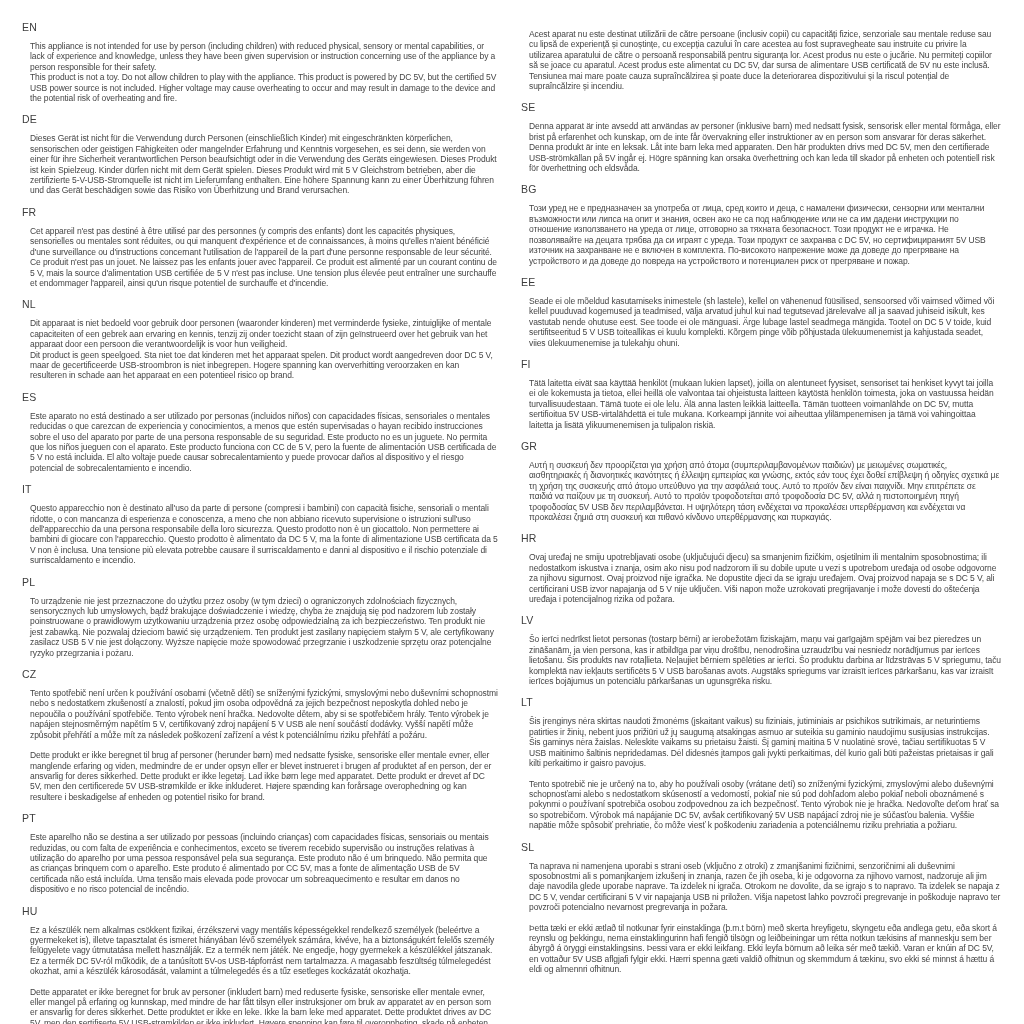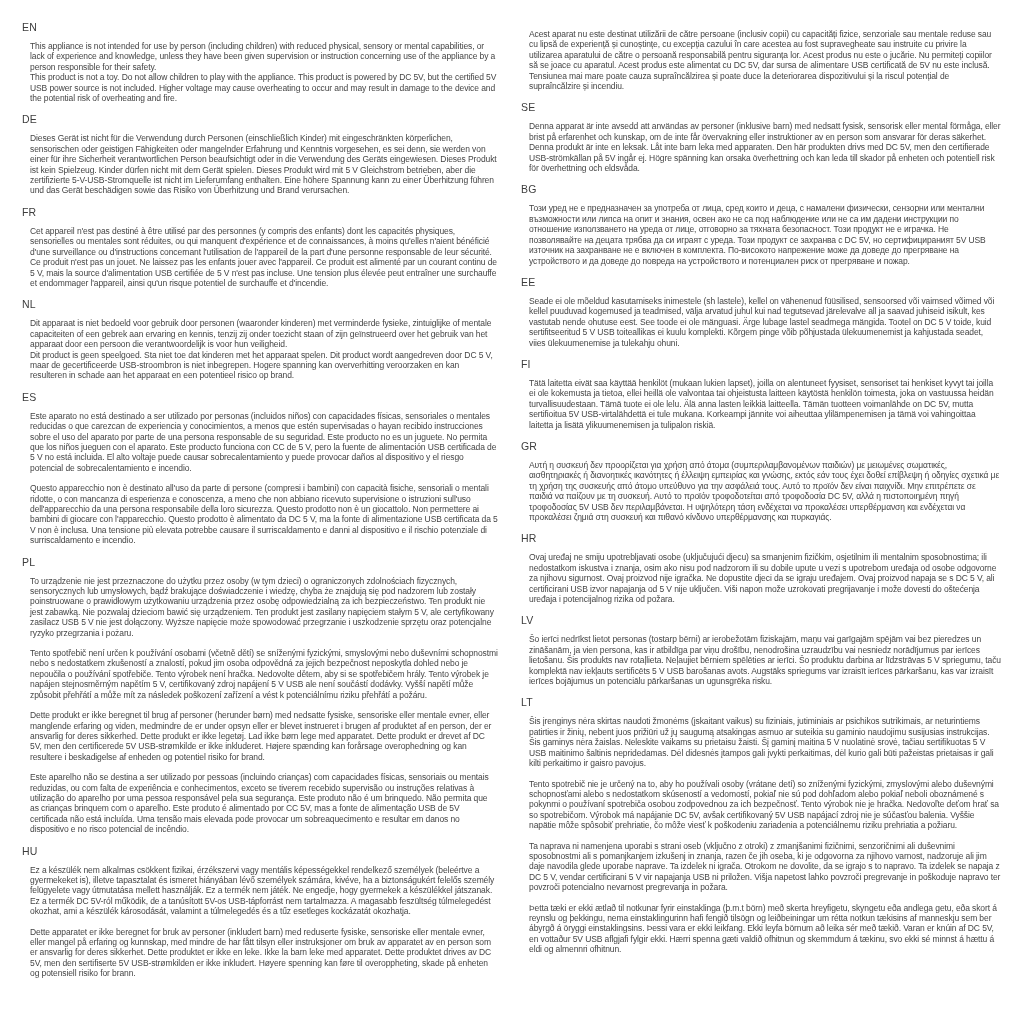--- a/index.html
+++ b/index.html
@@ -71,37 +71,40 @@
     <p class="lang-text">Dit apparaat is niet bedoeld voor gebruik door personen (waaronder kinderen) met verminderde fysieke, zintuiglijke of mentale capaciteiten of een gebrek aan ervaring en kennis, tenzij zij onder toezicht staan of zijn geïnstrueerd over het gebruik van het apparaat door een persoon die verantwoordelijk is voor hun veiligheid.
 Dit product is geen speelgoed. Sta niet toe dat kinderen met het apparaat spelen. Dit product wordt aangedreven door DC 5 V, maar de gecertificeerde USB-stroombron is niet inbegrepen. Hogere spanning kan oververhitting veroorzaken en kan resulteren in schade aan het apparaat en een potentieel risico op brand.</p>
   </section>
 
   <section class="lang-section">
     <h3 class="lang-code">ES</h3>
     <p class="lang-text">Este aparato no está destinado a ser utilizado por personas (incluidos niños) con capacidades físicas, sensoriales o mentales reducidas o que carezcan de experiencia y conocimientos, a menos que estén supervisadas o hayan recibido instrucciones sobre el uso del aparato por parte de una persona responsable de su seguridad. Este producto no es un juguete. No permita que los niños jueguen con el aparato. Este producto funciona con CC de 5 V, pero la fuente de alimentación USB certificada de 5 V no está incluida. El alto voltaje puede causar sobrecalentamiento y puede provocar daños al dispositivo y el riesgo potencial de sobrecalentamiento e incendio.</p>
   </section>
 
   <section class="lang-section">
+    <h3 class="lang-code">IT</h3>
     <p class="lang-text">Questo apparecchio non è destinato all'uso da parte di persone (compresi i bambini) con capacità fisiche, sensoriali o mentali ridotte, o con mancanza di esperienza e conoscenza, a meno che non abbiano ricevuto supervisione o istruzioni sull'uso dell'apparecchio da una persona responsabile della loro sicurezza. Questo prodotto non è un giocattolo. Non permettere ai bambini di giocare con l'apparecchio. Questo prodotto è alimentato da DC 5 V, ma la fonte di alimentazione USB certificata da 5 V non è inclusa. Una tensione più elevata potrebbe causare il surriscaldamento e danni al dispositivo e il rischio potenziale di surriscaldamento e incendio.</p>
   </section>
 
   <section class="lang-section">
     <h3 class="lang-code">PL</h3>
     <p class="lang-text">To urządzenie nie jest przeznaczone do użytku przez osoby (w tym dzieci) o ograniczonych zdolnościach fizycznych, sensorycznych lub umysłowych, bądź brakujące doświadczenie i wiedzę, chyba że znajdują się pod nadzorem lub zostały poinstruowane o prawidłowym użytkowaniu urządzenia przez osobę odpowiedzialną za ich bezpieczeństwo. Ten produkt nie jest zabawką. Nie pozwalaj dzieciom bawić się urządzeniem. Ten produkt jest zasilany napięciem stałym 5 V, ale certyfikowany zasilacz USB 5 V nie jest dołączony. Wyższe napięcie może spowodować przegrzanie i uszkodzenie sprzętu oraz potencjalne ryzyko przegrzania i pożaru.</p>
   </section>
 
   <section class="lang-section">
+    <h3 class="lang-code">CZ</h3>
     <p class="lang-text">Tento spotřebič není určen k používání osobami (včetně dětí) se sníženými fyzickými, smyslovými nebo duševními schopnostmi nebo s nedostatkem zkušeností a znalostí, pokud jim osoba odpovědná za jejich bezpečnost neposkytla dohled nebo je nepoučila o používání spotřebiče. Tento výrobek není hračka. Nedovolte dětem, aby si se spotřebičem hrály. Tento výrobek je napájen stejnosměrným napětím 5 V, certifikovaný zdroj napájení 5 V USB ale není součástí dodávky. Vyšší napětí může způsobit přehřátí a může mít za následek poškození zařízení a vést k potenciálnímu riziku přehřátí a požáru.</p>
   </section>
 
   <section class="lang-section">
     <p class="lang-text">Dette produkt er ikke beregnet til brug af personer (herunder børn) med nedsatte fysiske, sensoriske eller mentale evner, eller manglende erfaring og viden, medmindre de er under opsyn eller er blevet instrueret i brugen af produktet af en person, der er ansvarlig for deres sikkerhed. Dette produkt er ikke legetøj. Lad ikke børn lege med apparatet. Dette produkt er drevet af DC 5V, men den certificerede 5V USB-strømkilde er ikke inkluderet. Højere spænding kan forårsage overophedning og kan resultere i beskadigelse af enheden og potentiel risiko for brand.</p>
   </section>
 
   <section class="lang-section">
+    <h3 class="lang-code">PT</h3>
     <p class="lang-text">Este aparelho não se destina a ser utilizado por pessoas (incluindo crianças) com capacidades físicas, sensoriais ou mentais reduzidas, ou com falta de experiência e conhecimentos, exceto se tiverem recebido supervisão ou instruções relativas à utilização do aparelho por uma pessoa responsável pela sua segurança. Este produto não é um brinquedo. Não permita que as crianças brinquem com o aparelho. Este produto é alimentado por CC 5V, mas a fonte de alimentação USB de 5V certificada não está incluída. Uma tensão mais elevada pode provocar um sobreaquecimento e resultar em danos no dispositivo e no risco potencial de incêndio.</p>
   </section>
 
   <section class="lang-section">
     <h3 class="lang-code">HU</h3>
     <p class="lang-text">Ez a készülék nem alkalmas csökkent fizikai, érzékszervi vagy mentális képességekkel rendelkező személyek (beleértve a gyermekeket is), illetve tapasztalat és ismeret hiányában lévő személyek számára, kivéve, ha a biztonságukért felelős személy felügyelete vagy útmutatása mellett használják. Ez a termék nem játék. Ne engedje, hogy gyermekek a készülékkel játszanak. Ez a termék DC 5V-ról működik, de a tanúsított 5V-os USB-tápforrást nem tartalmazza. A magasabb feszültség túlmelegedést okozhat, ami a készülék károsodását, valamint a túlmelegedés és a tűz esetleges kockázatát okozhatja.</p>
   </section>
 
   <section class="lang-section">
     <p class="lang-text">Dette apparatet er ikke beregnet for bruk av personer (inkludert barn) med reduserte fysiske, sensoriske eller mentale evner, eller mangel på erfaring og kunnskap, med mindre de har fått tilsyn eller instruksjoner om bruk av apparatet av en person som er ansvarlig for deres sikkerhet. Dette produktet er ikke en leke. Ikke la barn leke med apparatet. Dette produktet drives av DC 5V, men den sertifiserte 5V USB-strømkilden er ikke inkludert. Høyere spenning kan føre til overoppheting, skade på enheten og potensiell risiko for brann.</p>
@@ -150,20 +153,21 @@
   <section class="lang-section">
     <h3 class="lang-code">LT</h3>
     <p class="lang-text">Šis įrenginys nėra skirtas naudoti žmonėms (įskaitant vaikus) su fiziniais, jutiminiais ar psichikos sutrikimais, ar neturintiems patirties ir žinių, nebent juos prižiūri už jų saugumą atsakingas asmuo ar suteikia su gaminio naudojimu susijusias instrukcijas. Šis gaminys nėra žaislas. Neleskite vaikams su prietaisu žaisti. Šį gaminį maitina 5 V nuolatinė srovė, tačiau sertifikuotas 5 V USB maitinimo šaltinis nepridedamas. Dėl didesnės įtampos gali įvykti perkaitimas, dėl kurio gali būti pažeistas prietaisas ir gali kilti perkaitimo ir gaisro pavojus.</p>
   </section>
 
   <section class="lang-section">
     <p class="lang-text">Tento spotrebič nie je určený na to, aby ho používali osoby (vrátane detí) so zníženými fyzickými, zmyslovými alebo duševnými schopnosťami alebo s nedostatkom skúseností a vedomostí, pokiaľ nie sú pod dohľadom alebo pokiaľ neboli oboznámené s pokynmi o používaní spotrebiča osobou zodpovednou za ich bezpečnosť. Tento výrobok nie je hračka. Nedovoľte deťom hrať sa so spotrebičom. Výrobok má napájanie DC 5V, avšak certifikovaný 5V USB napájací zdroj nie je súčasťou balenia. Vyššie napätie môže spôsobiť prehriatie, čo môže viesť k poškodeniu zariadenia a potenciálnemu riziku prehriatia a požiaru.</p>
   </section>
 
   <section class="lang-section">
+    <h3 class="lang-code">SL</h3>
     <p class="lang-text">Ta naprava ni namenjena uporabi s strani oseb (vključno z otroki) z zmanjšanimi fizičnimi, senzoričnimi ali duševnimi sposobnostmi ali s pomanjkanjem izkušenj in znanja, razen če jih oseba, ki je odgovorna za njihovo varnost, nadzoruje ali jim daje navodila glede uporabe naprave. Ta izdelek ni igrača. Otrokom ne dovolite, da se igrajo s to napravo. Ta izdelek se napaja z DC 5 V, vendar certificirani 5 V vir napajanja USB ni priložen. Višja napetost lahko povzroči pregrevanje in poškoduje napravo ter povzroči potencialno nevarnost pregrevanja in požara.</p>
   </section>
 
   <section class="lang-section">
     <p class="lang-text">Þetta tæki er ekki ætlað til notkunar fyrir einstaklinga (þ.m.t börn) með skerta hreyfigetu, skyngetu eða andlega getu, eða skort á reynslu og þekkingu, nema einstaklingurinn hafi fengið tilsögn og leiðbeiningar um rétta notkun tækisins af manneskju sem ber ábyrgð á öryggi einstaklingsins. Þessi vara er ekki leikfang. Ekki leyfa börnum að leika sér með tækið. Varan er knúin af DC 5V, en vottaður 5V USB aflgjafi fylgir ekki. Hærri spenna gæti valdið ofhitnun og skemmdum á tækinu, svo ekki sé minnst á hættu á eldi og almennri ofhitnun.</p>
   </section>
 </div>
 </div>
 
 </body></html>

